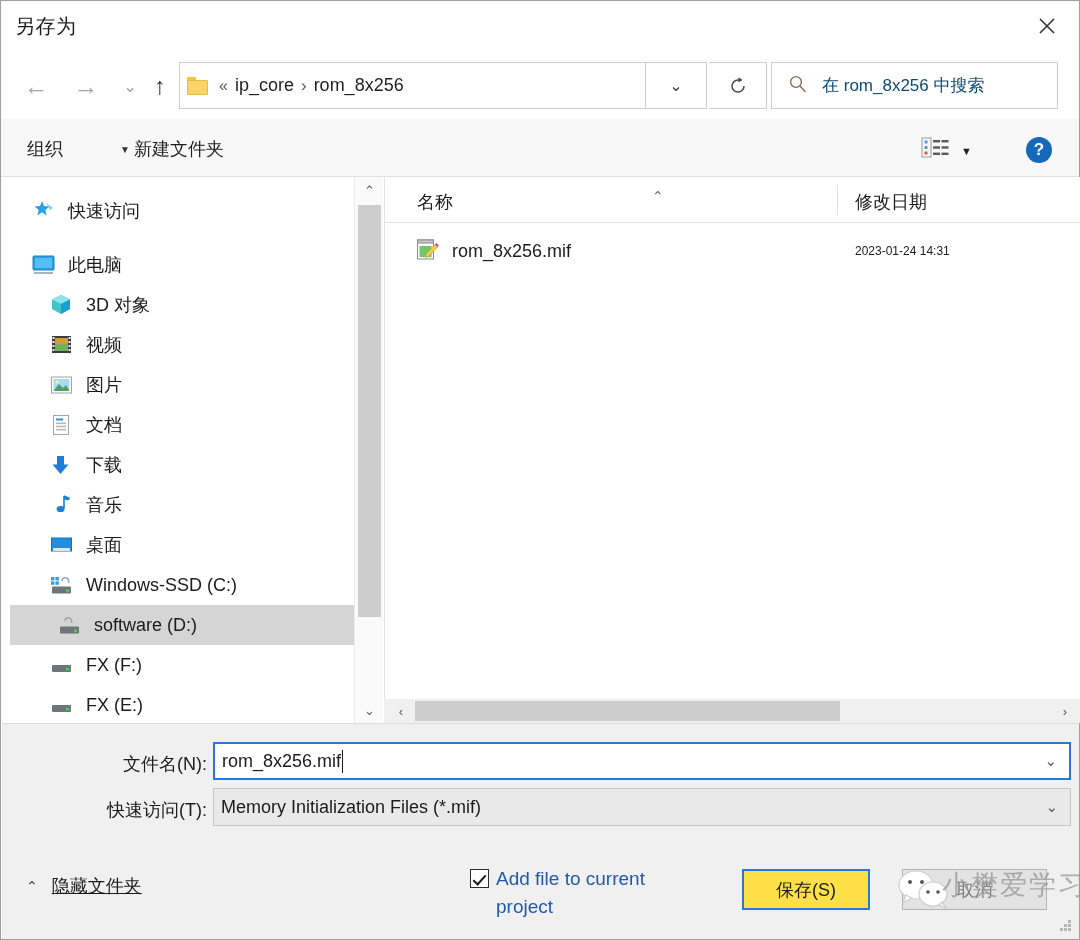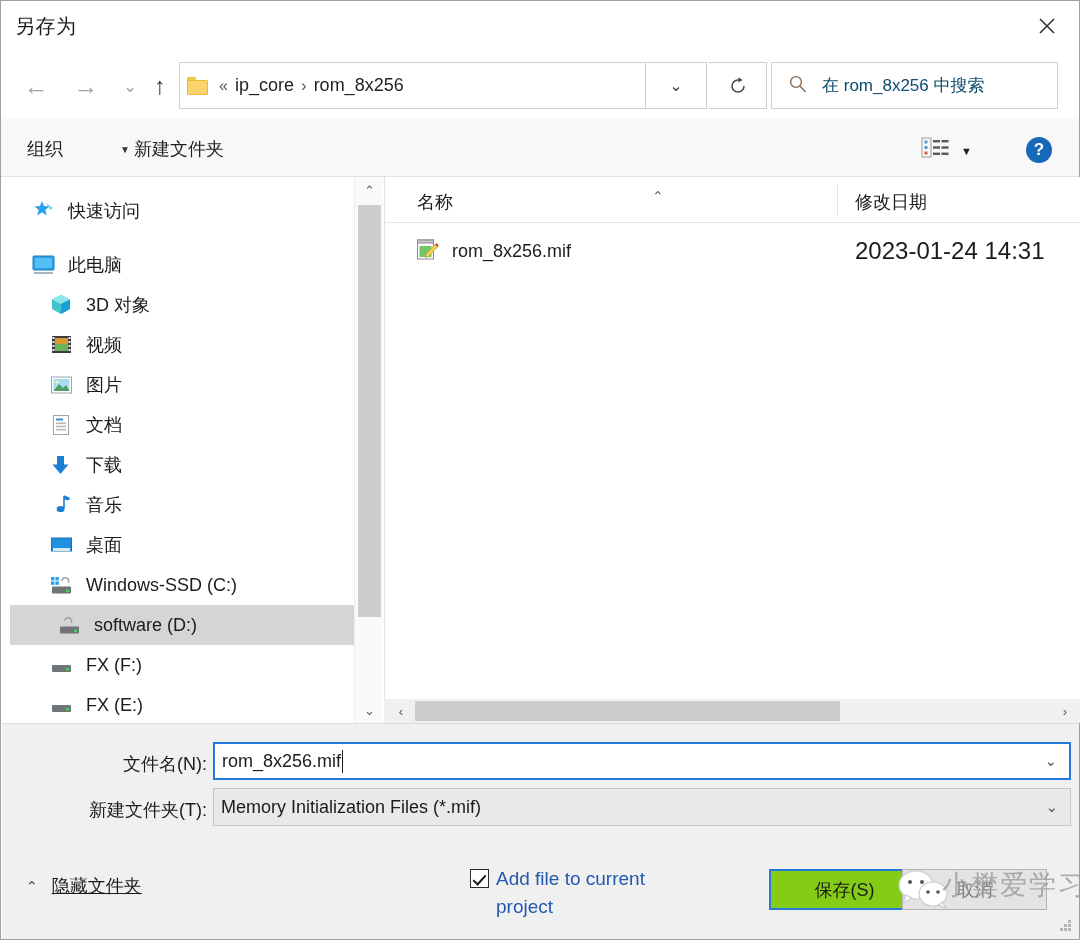--- a/index.html
+++ b/index.html
@@ -155,21 +155,21 @@
   }
   .col-date {
     position:absolute; left:470px; top:13px; font-size:18px; color:#1b1b1b; cursor:pointer;
   }
   .file-row {
     position:absolute; left:0; top:54px; width:100%; height:40px; cursor:pointer;
     display:flex; align-items:center;
   }
   .file-ico { margin-left:30px; margin-right:12px; flex:none; }
   .file-name { font-size:18px; color:#1b1b1b; }
-  .file-date { position:absolute; left:470px; font-size:24px; color:#1b1b1b;text-align:right; }
+  .file-date { position:absolute; left:470px; font-size:12px; color:#1b1b1b;text-align:right; }
 
   .fl-hscroll {
     position:absolute; left:383px; top:698px; width:696px; height:24px;
     background:#f0f0f0;
   }
   .fl-hscroll .arrow {
     position:absolute; top:0; width:22px; height:24px;
     display:flex; align-items:center; justify-content:center;
     font-size:13px; color:#555; cursor:pointer;
   }
@@ -227,22 +227,22 @@
   .chk-label {
     font-size:19px; color:#2159b0; line-height:1.45; width:180px;
   }
 
   .btn {
     position:absolute; height:41px; display:flex; align-items:center;
     justify-content:center; font-size:18px; color:#1b1b1b; cursor:pointer;
     background:#d8d8d8; border:1px solid #adadad;
   }
   .btn-save {
-    left:740px; top:145px; width:151px;
-    border:2px solid #2579da; background:#84cc16;margin-left:27px;
+    left:740px; top:145px; width:128px;
+    border:2px solid #2579da; background:#fde047;
   }
   .btn-cancel {
     left:900px; top:145px; width:145px;
     background:#e3e3e3; border:1px solid #b4b4b4; color:#7d7d7d;
   }
 
   .hidefolders {
     position:absolute; left:24px; top:150px;
     display:flex; align-items:center; cursor:pointer;
   }
@@ -564,21 +564,21 @@
 
   <div class="footer">
 
     <div class="field-label lbl-filename">文件名(N):</div>
     <div class="combo combo-filename">
       <span class="combo-val">rom_8x256.mif</span>
         <span class="caret-cursor"></span>
       <span class="combo-arrow">⌄</span>
     </div>
 
-    <div class="field-label lbl-filetype">新建文件夹(T):</div>
+    <div class="field-label lbl-filetype">快速访问(T):</div>
     <div class="combo combo-filetype">
       <span class="combo-val">Memory Initialization Files (*.mif)</span>
       <span class="combo-arrow">⌄</span>
     </div>
 
     <div class="chk-wrap">
       <span class="chk-box"></span>
       <span class="chk-label">Add file to current project</span>
     </div>
 

